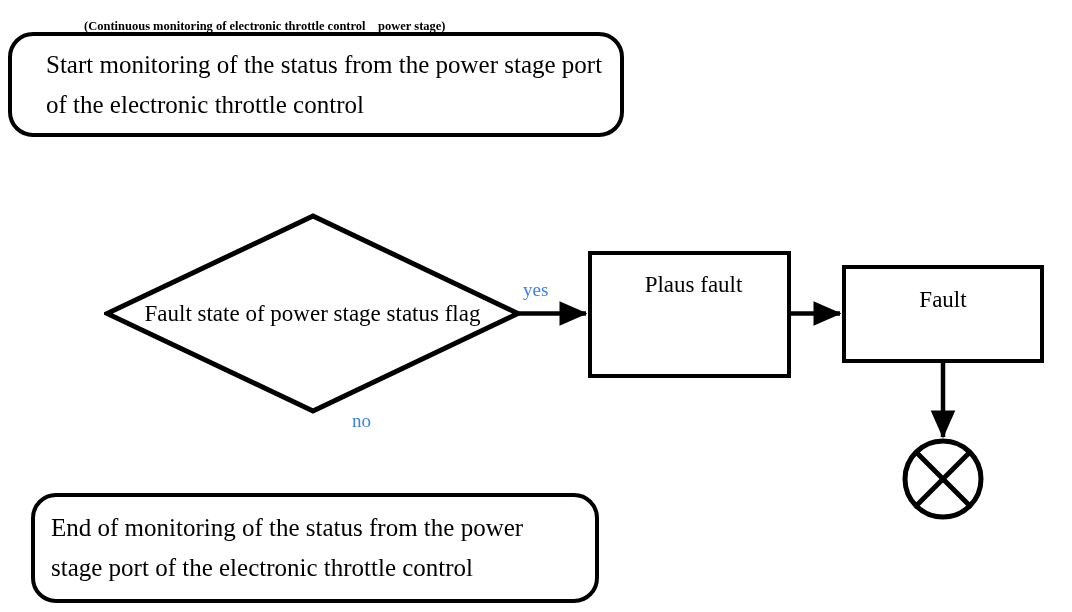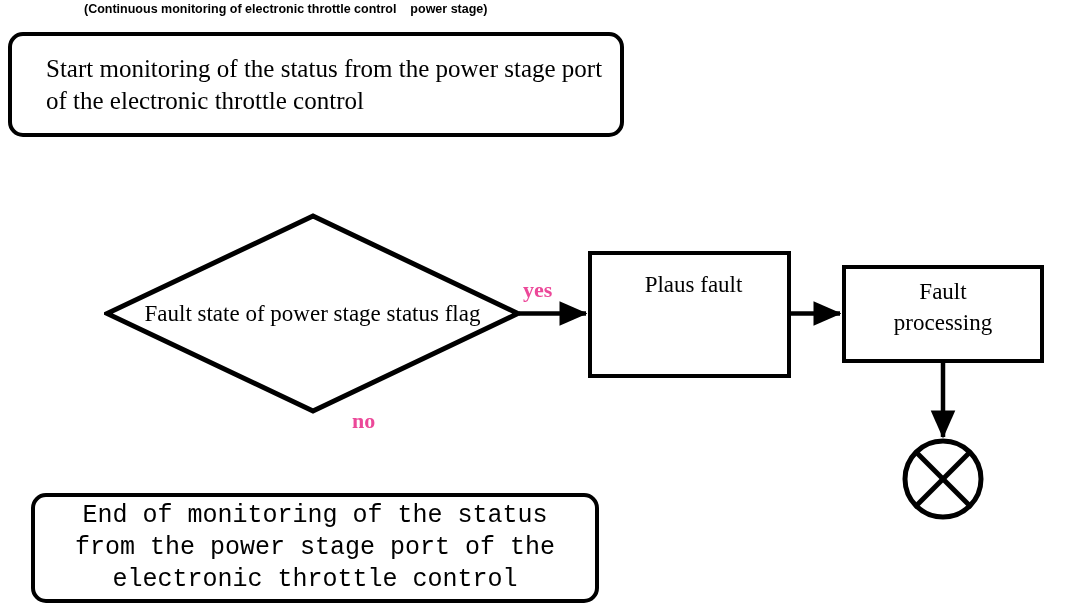--- a/index.html
+++ b/index.html
@@ -13,60 +13,59 @@
     width: 1072px;
     height: 612px;
     background: #ffffff;
     overflow: hidden;
     font-family: "Liberation Serif", "DejaVu Serif", serif;
     color: #000000;
   }
   .caption {
     position: absolute;
     left: 84px;
-    top: 2px;
+    top: 19px;
     width: 470px;
-    font-family: Liberation Sans, sans-serif;
+    font-family: Liberation Serif, serif;
     font-size: 12.5px;
     font-weight: bold;
     line-height: 15px;
     color: #000000;
     white-space: pre;
   }
   .term-box {
     position: absolute;
     box-sizing: border-box;
     border: 4px solid #000000;
-    border-radius: 15px;
+    border-radius: 25px;
     background: #ffffff;
     display: flex;
     align-items: center;
     font-size: 25px;
-    line-height: 32px;
+    line-height: 40px;
   }
   #start-box {
     left: 8px;
     top: 32px;
     width: 616px;
     height: 105px;
     padding-left: 34px;
     padding-right: 14px;
     justify-content: flex-start;
     text-align: left;
   }
   #end-box {
     left: 31px;
     top: 493px;
     width: 568px;
     height: 110px;
     padding-left: 16px;
     padding-right: 16px;
     justify-content: center;
-    text-align: center;
-    font-family: Liberation Mono, monospace;
+    text-align: left;
   }
   .term-text {
     display: block;
     width: 100%;
   }
   .proc-box {
     position: absolute;
     box-sizing: border-box;
     border: 4px solid #000000;
     background: #ffffff;
@@ -80,21 +79,21 @@
     width: 203px;
     height: 127px;
     padding-top: 14px;
     padding-left: 8px;
   }
   #faultproc-box {
     left: 842px;
     top: 265px;
     width: 202px;
     height: 98px;
-    padding-top: 7px;
+    padding-top: 15px;
   }
   .diamond-wrap {
     position: absolute;
     left: 104px;
     top: 213px;
     width: 417px;
     height: 201px;
   }
   .diamond-label {
     position: absolute;
@@ -105,24 +104,23 @@
     display: flex;
     align-items: center;
     justify-content: center;
     text-align: right;
     font-size: 23px;
     line-height: 31px;
     pointer-events: none;
   }
   .edge-label {
     position: absolute;
-    font-size: 22px;
+    font-size: 19px;
     line-height: 22px;
-    color: #ec4899;
-    font-weight: bold;
+    color: #3b82f6;
   }
   #yes-label { left: 523px; top: 279px; }
   #no-label  { left: 352px; top: 410px; }
   svg.overlay {
     position: absolute;
     left: 0;
     top: 0;
     width: 1072px;
     height: 612px;
     pointer-events: none;
@@ -146,21 +144,20 @@
     </svg>
     <div class="diamond-label">Fault state of power stage status flag</div>
   </div>
 
   <div class="proc-box" id="plaus-box">
     <div>Plaus fault</div>
   </div>
 
   <div class="proc-box" id="faultproc-box">
     <div>Fault</div>
-    <div>processing</div>
   </div>
 
   <div class="term-box" id="end-box">
     <span class="term-text">End of monitoring of the status from the power stage port of the electronic throttle control</span>
   </div>
 
   <div class="edge-label" id="yes-label">yes</div>
   <div class="edge-label" id="no-label">no</div>
 
   <svg class="overlay" viewBox="0 0 1072 612">

